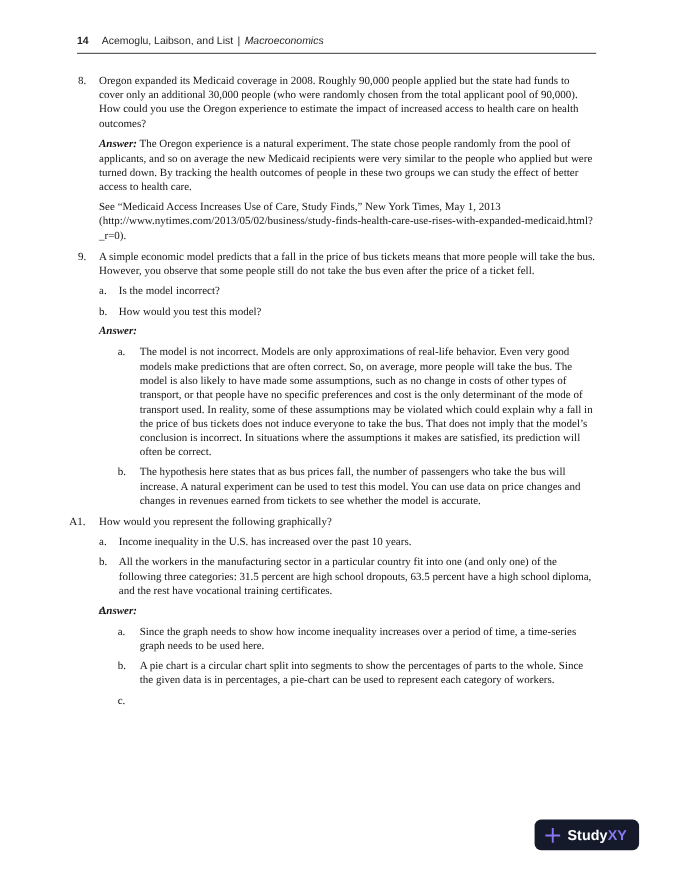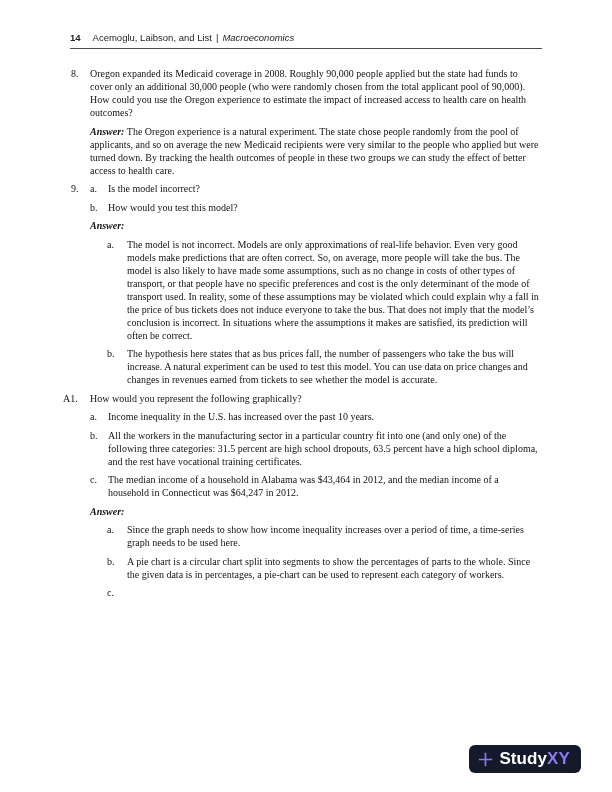--- a/index.html
+++ b/index.html
@@ -62,21 +62,21 @@
     background: #151a2b;
     border-radius: 6px;
     display: flex;
     align-items: center;
     padding: 0 11px 0 9px;
   }
   .badge .plus-wrap { display: flex; align-items: center; margin-right: 6px; }
   .brand {
     font-family: "Liberation Sans", sans-serif;
     font-weight: bold;
-    font-size: 17px;
+    font-size: 13px;
     letter-spacing: 0.1px;
     white-space: nowrap;
   }
   .brand .t-study { color: #ffffff; }
   .brand .t-xy { color: #8b77f2; }
 </style>
 </head>
 <body>
 
 <div class="page">
@@ -87,23 +87,25 @@
 
   <div class="content">
 
     <div class="para hang">
       <span class="num">8.</span>
       <span>Oregon expanded its Medicaid coverage in 2008. Roughly 90,000 people applied but the state had funds to cover only an additional 30,000 people (who were randomly chosen from the total applicant pool of 90,000). How could you use the Oregon experience to estimate the impact of increased access to health care on health outcomes?</span>
     </div>
     <div class="para l1">
       <span class="ital">Answer:</span><span> The Oregon experience is a natural experiment. The state chose people randomly from the pool of applicants, and so on average the new Medicaid recipients were very similar to the people who applied but were turned down. By tracking the health outcomes of people in these two groups we can study the effect of better access to health care.</span>
     </div>
+    <div class="para l1">See “Medicaid Access Increases Use of Care, Study Finds,” New York Times, May 1, 2013 (http://www.nytimes.com/2013/05/02/business/study-finds-health-care-use-rises-with-expanded-medicaid.html?_r=0).</div>
 
     <div class="para hang">
       <span class="num">9.</span>
+      <span>A simple economic model predicts that a fall in the price of bus tickets means that more people will take the bus. However, you observe that some people still do not take the bus even after the price of a ticket fell.</span>
     </div>
     <div class="para part">
       <span class="num">a.</span>
       <span>Is the model incorrect?</span>
     </div>
     <div class="para part">
       <span class="num">b.</span>
       <span>How would you test this model?</span>
     </div>
     <div class="para l1 ital">Answer:</div>
@@ -123,21 +125,20 @@
     <div class="para part">
       <span class="num">a.</span>
       <span>Income inequality in the U.S. has increased over the past 10 years.</span>
     </div>
     <div class="para part">
       <span class="num">b.</span>
       <span>All the workers in the manufacturing sector in a particular country fit into one (and only one) of the following three categories: 31.5 percent are high school dropouts, 63.5 percent have a high school diploma, and the rest have vocational training certificates.</span>
     </div>
     <div class="para part">
       <span class="num">c.</span>
-      <span>The median income of a household in Alabama was $43,464 in 2012, and the median income of a household in Connecticut was $64,247 in 2012.</span>
     </div>
     <div class="para l1 ital">Answer:</div>
     <div class="para ansitem">
       <span class="num">a.</span>
       <span>Since the graph needs to show how income inequality increases over a period of time, a time-series graph needs to be used here.</span>
     </div>
     <div class="para ansitem">
       <span class="num">b.</span>
       <span>A pie chart is a circular chart split into segments to show the percentages of parts to the whole. Since the given data is in percentages, a pie-chart can be used to represent each category of workers.</span>
     </div>

